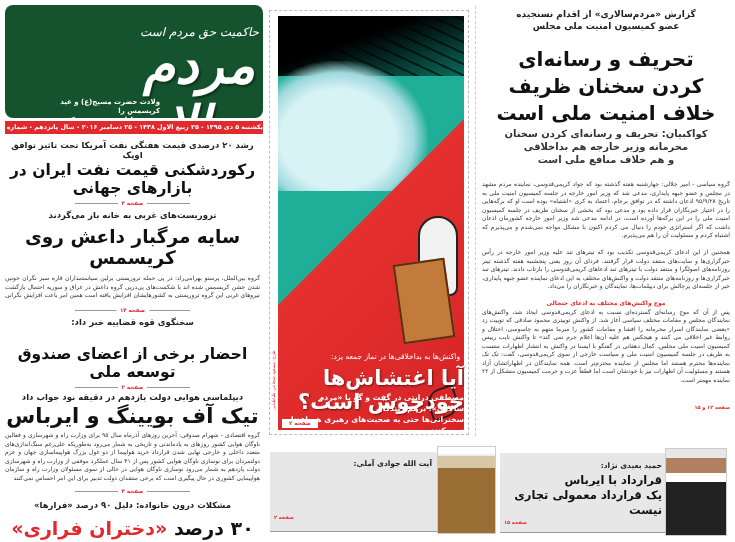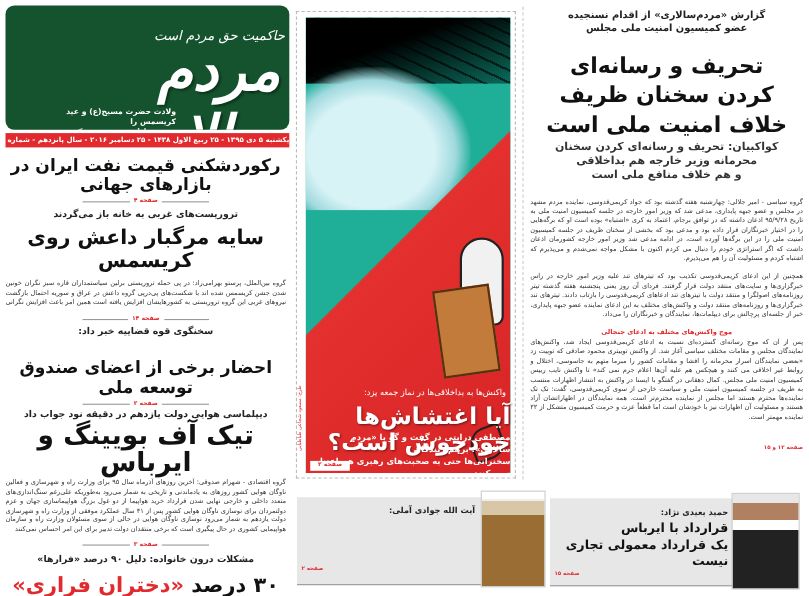--- a/index.html
+++ b/index.html
@@ -49,37 +49,38 @@
   <div class="slogan">حاکمیت حق مردم است</div>
   <div class="title">مردم سالاری</div>
   <div class="greet">
     <div>ولادت حضرت مسیح(ع) و عید کریسمس را</div>
     <div>به هموطنان مسیحی تبریک می گوییم</div>
   </div>
 </div>
 <div class="abs dateline">یکشنبه ۵ دی ۱۳۹۵ - ۲۵ ربیع الاول ۱۴۳۸ - ۲۵ دسامبر ۲۰۱۶ - سال پانزدهم - شماره ۴۲۱۳ - ۱۶ صفحه - ۱۰۰۰ تومان</div>
 
 <div class="abs" style="left:5px;top:140px;width:255px">
+  <div class="kicker" style="font-size:8.5px">رشد ۲۰ درصدی قیمت هفتگی نفت آمریکا تحت تاثیر توافق اوپک</div>
   <div class="head" style="font-size:15.5px;margin-top:1px">رکوردشکنی قیمت نفت ایران در بازارهای جهانی</div>
   <div class="sep" style="margin-top:2px">
       <span>صفحه ۴</span>
     </div>
   <div class="kicker" style="font-size:8.5px;margin-top:3px">تروریست‌های غربی به خانه باز می‌گردند</div>
   <div class="head" style="font-size:18.5px;margin-top:6px">سایه مرگبار داعش روی کریسمس</div>
   <div class="body" style="margin-top:6px;height:27px;overflow:hidden">گروه بین‌الملل، پرستو بهرامی‌راد: در پی حمله تروریستی برلین سیاستمداران قاره سبز نگران خونین شدن جشن کریسمس شده اند با شکست‌های پی‌درپی گروه داعش در عراق و سوریه احتمال بازگشت نیروهای غربی این گروه تروریستی به کشورهایشان افزایش یافته است همین امر باعث افزایش نگرانی در قاره سبز شده است.</div>
   <div class="sep" style="margin-top:5px">
       <span>صفحه ۱۴</span>
     </div>
   <div class="kicker" style="font-size:8.5px;margin-top:3px">سخنگوی قوه قضاییه خبر داد:</div>
   <div class="head" style="font-size:15.5px;margin-top:18px">احضار برخی از اعضای صندوق توسعه ملی</div>
   <div class="sep" style="margin-top:2px">
       <span>صفحه ۲</span>
     </div>
   <div class="kicker" style="font-size:8.5px;margin-top:1px">دیپلماسی هوایی دولت یازدهم در دقیقه نود جواب داد</div>
-  <div class="head" style="font-size:24px;line-height:24px;margin-top:2px">
+  <div class="head" style="font-size:21px;line-height:24px;margin-top:2px">
     <div>تیک آف بویینگ و ایرباس</div>
   </div>
   <div class="body" style="margin-top:3px;height:51px;overflow:hidden">گروه اقتصادی - شهرام صدوقی: آخرین روزهای آذرماه سال ۹۵ برای وزارت راه و شهرسازی و فعالین ناوگان هوایی کشور روزهای به یادماندنی و تاریخی به شمار می‌رود به‌طوریکه علی‌رغم سنگ‌اندازی‌های متعدد داخلی و خارجی نهایی شدن قرارداد خرید هواپیما از دو غول بزرگ هواپیماسازی جهان و عزم دولتمردان برای نوسازی ناوگان هوایی کشور پس از ۴۱ سال عملکرد موفقی از وزارت راه و شهرسازی دولت یازدهم به شمار می‌رود نوسازی ناوگان هوایی در حالی از سوی مسئولان وزارت راه و سازمان هواپیمایی کشوری در حال پیگیری است که برخی منتقدان دولت تدبیر برای این امر احساس نمی‌کنند</div>
   <div class="sep" style="margin-top:5px">
       <span>صفحه ۳</span>
     </div>
   <div class="kicker" style="font-size:8.5px;margin-top:5px">مشکلات درون خانواده: دلیل ۹۰ درصد «فرارها»</div>
   <div class="head" style="font-size:19px;line-height:25px;margin-top:6px">
     <div><span>۳۰ درصد </span><span class="red">«دختران فراری»</span></div>
 

